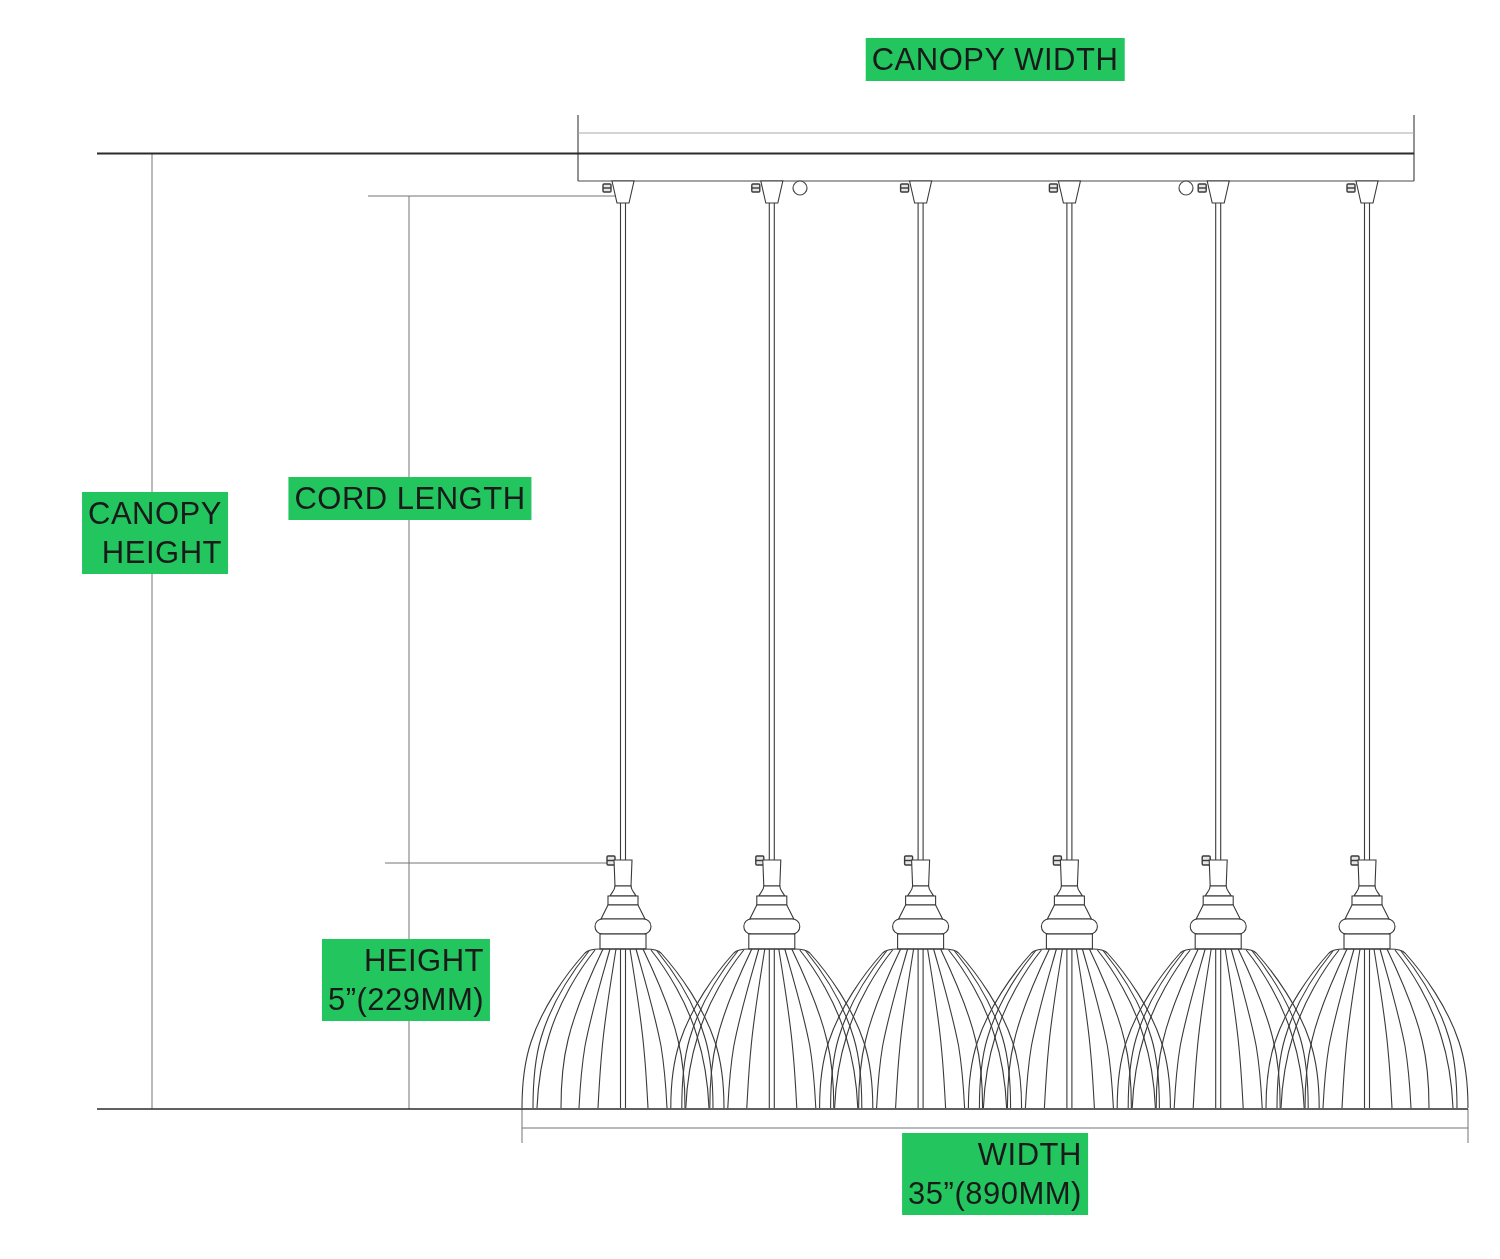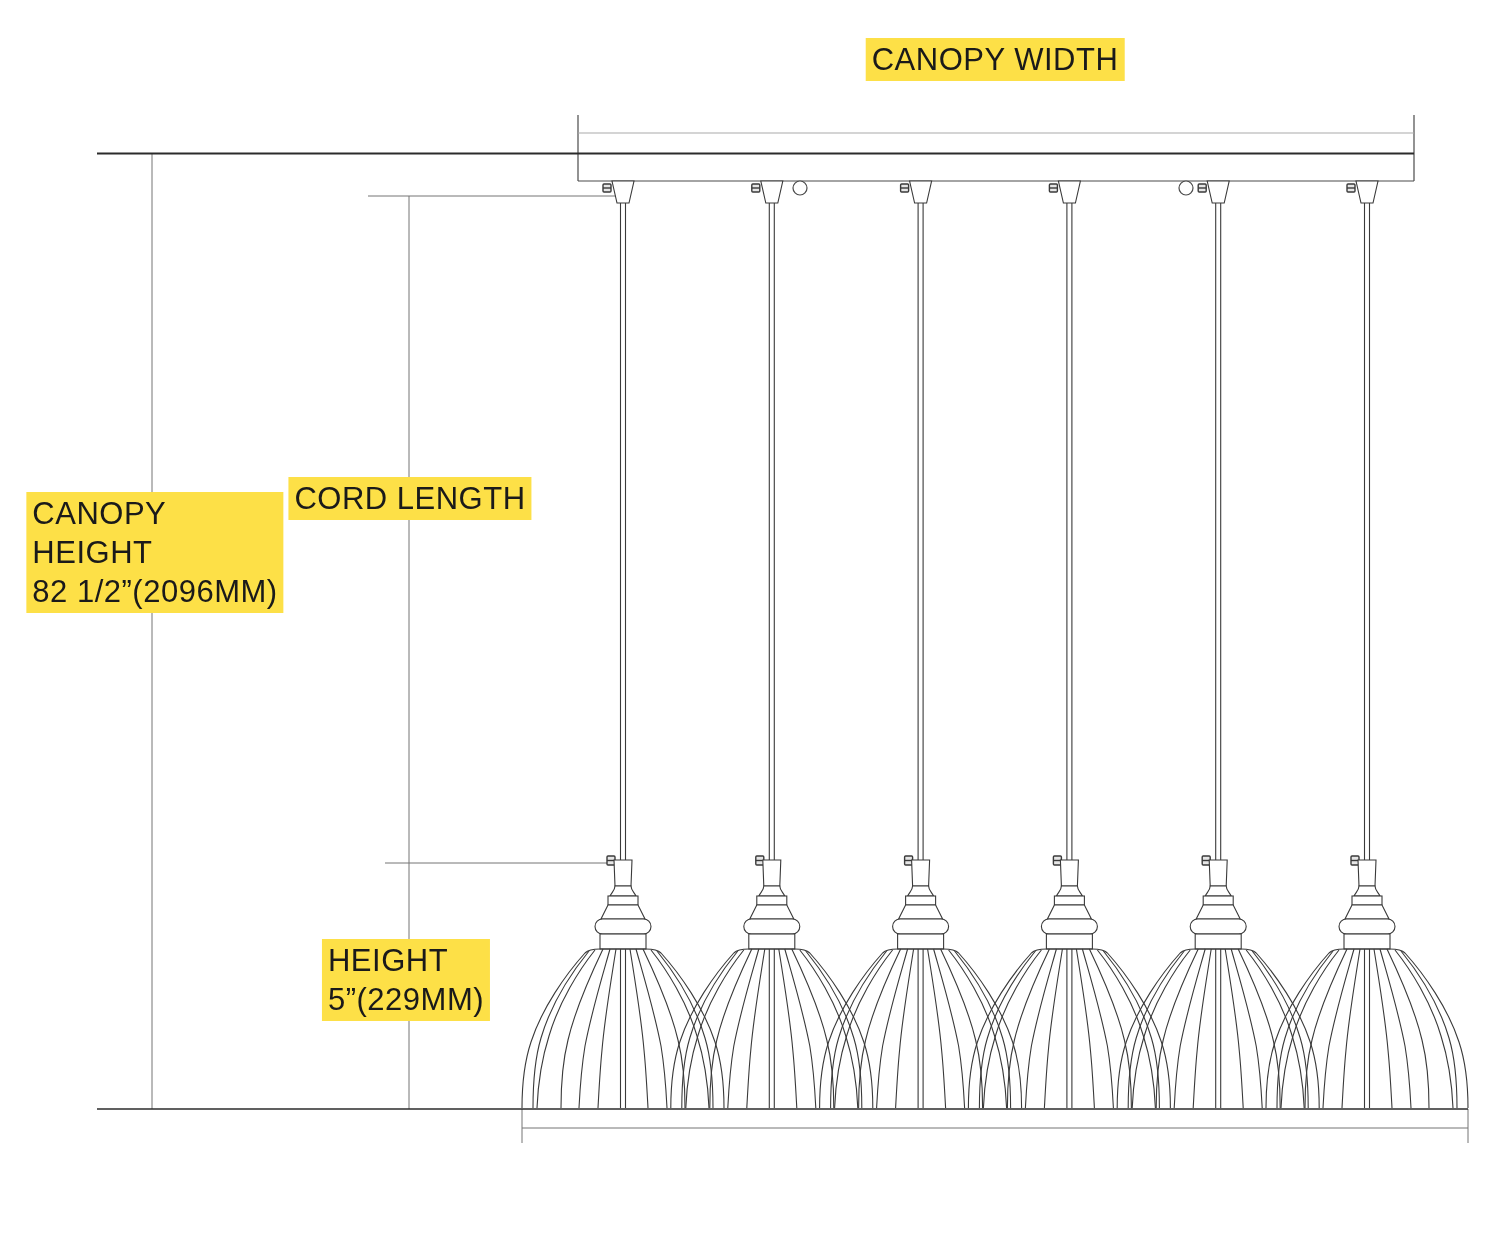--- a/index.html
+++ b/index.html
@@ -7,25 +7,25 @@
     position:relative;
     width:1500px;height:1259px;
     background:#ffffff;
     font-family:"Liberation Sans", sans-serif;
     overflow:hidden;
   }
   .stage svg{position:absolute;left:0;top:0;}
   .dim-label{
     position:absolute;
     transform:translateX(-50%);
-    text-align:left;
+    text-align:right;
     font-size:31px;
     line-height:39px;
     color:#1a1a1a;
-    background:#fde047;
+    background:#22c55e;
     padding:2px 6px;
     white-space:nowrap;
     letter-spacing:0.5px;
   }
   .dim-label span{display:block;}
 </style>
 </head>
 <body>
 
 <div class="stage">
@@ -115,26 +115,29 @@
     <line x1="97" y1="1109" x2="1468" y2="1109" stroke="#2b2b2b" stroke-width="1.4"></line>
   </svg>
 
   <div class="dim-label" style="left:995px;top:38px;">
     <span>CANOPY WIDTH</span>
   </div>
 
   <div class="dim-label" style="left:155px;top:492px;">
     <span>CANOPY</span>
     <span>HEIGHT</span>
-    <span>82 1/2”(2096MM)</span>
   </div>
 
   <div class="dim-label" style="left:410px;top:477px;">
     <span>CORD LENGTH</span>
   </div>
 
   <div class="dim-label" style="left:406px;top:939px;">
     <span>HEIGHT</span>
     <span>5”(229MM)</span>
   </div>
 
+  <div class="dim-label" style="left:995px;top:1133px;">
+    <span>WIDTH</span>
+    <span>35”(890MM)</span>
+  </div>
 
 </div>
 
 </body></html>

